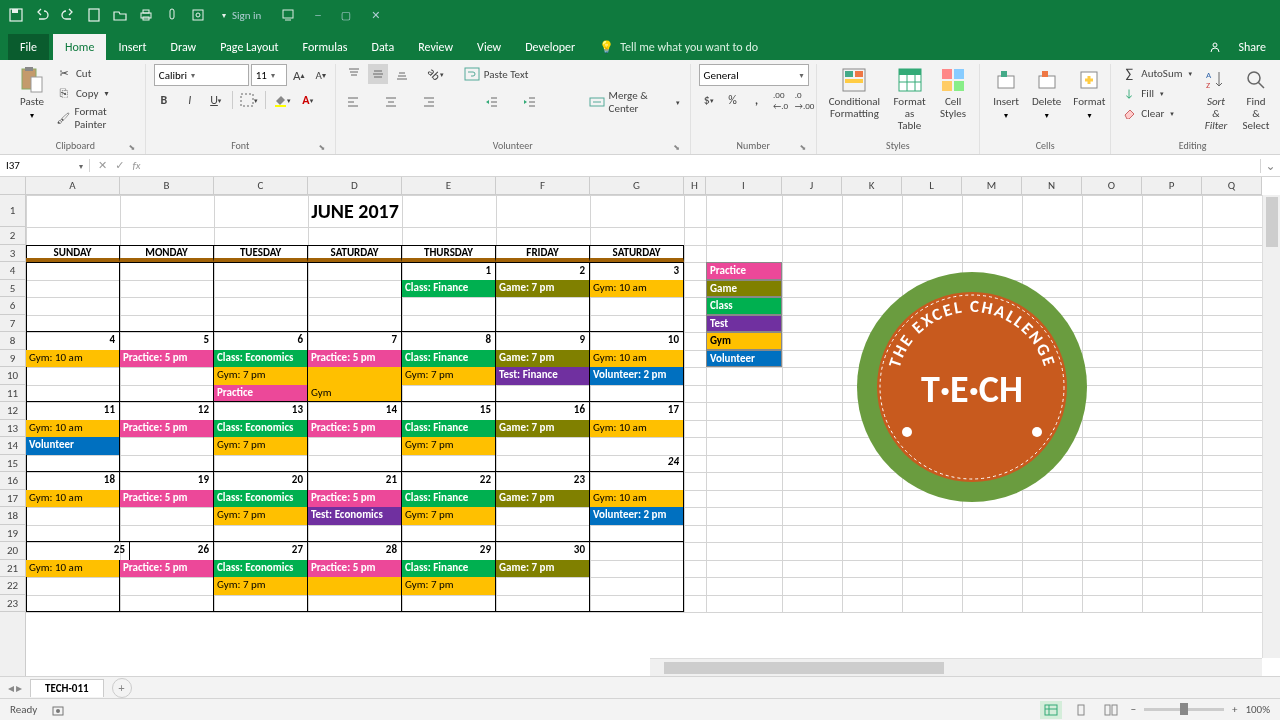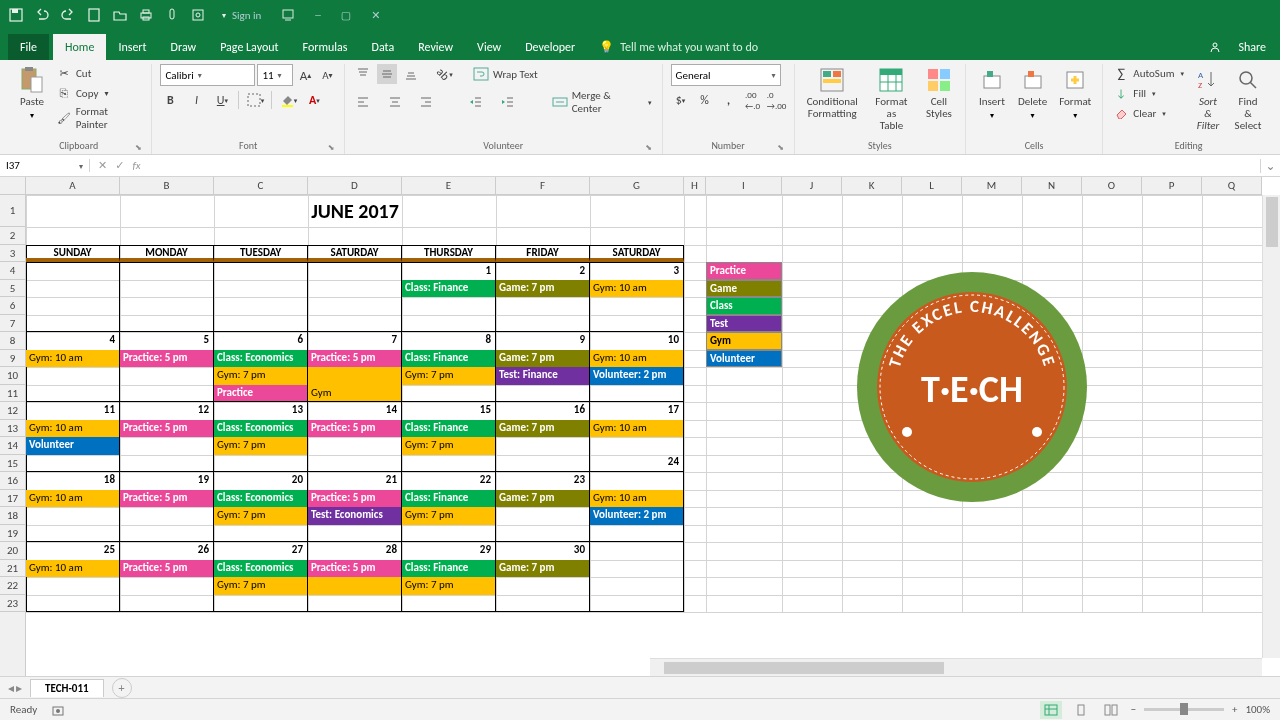--- a/index.html
+++ b/index.html
@@ -275,24 +275,24 @@
             <span style="font-size:7px;">▾</span>
           </div>
         <div style="width:8px;"></div>
         <div class="sbtn">
             <span class="ico">
               <svg width="16" height="14">
                 <rect x="1" y="1" width="14" height="12" fill="none" stroke="#5a9"></rect>
                 <path d="M4 5h5a2 2 0 0 1 0 4H7" fill="none" stroke="#5a9"></path>
               </svg>
             </span>
-            <span>Wrap Text</span>
-          </div>
-      </div>
-      <div class="fontrow" style="gap:12px;">
+            <span>Paste Text</span>
+          </div>
+      </div>
+      <div class="fontrow" style="gap:20px;">
         <div class="iconbtn">
             <svg width="14" height="14">
               <g stroke="#666">
                 <line x1="2" y1="3" x2="12" y2="3"></line>
                 <line x1="2" y1="7" x2="8" y2="7"></line>
                 <line x1="2" y1="11" x2="12" y2="11"></line>
               </g>
             </svg>
           </div>
         <div class="iconbtn">
@@ -695,21 +695,21 @@
         <div class="cell " style="left: 282px; top: 259.5px; width: 94px; height: 17.5px; border-right: 1px solid rgb(0, 0, 0); border-bottom: 1px solid rgb(0, 0, 0);"></div>
         <div class="cell " style="left: 376px; top: 259.5px; width: 94px; height: 17.5px; border-right: 1px solid rgb(0, 0, 0); border-bottom: 1px solid rgb(0, 0, 0);"></div>
         <div class="cell " style="left: 470px; top: 259.5px; width: 94px; height: 17.5px; border-right: 1px solid rgb(0, 0, 0); border-bottom: 1px solid rgb(0, 0, 0);"></div>
         <div class="cell " style="left: 564px; top: 259.5px; width: 94px; height: 17.5px; border-right: 1px solid rgb(0, 0, 0); border-bottom: 1px solid rgb(0, 0, 0);"></div>
         <div class="cell daynum" style="left: 0px; top: 277px; width: 94px; height: 17.5px; border-right: 1px solid rgb(0, 0, 0);">18</div>
         <div class="cell daynum" style="left: 94px; top: 277px; width: 94px; height: 17.5px; border-right: 1px solid rgb(0, 0, 0);">19</div>
         <div class="cell daynum" style="left: 188px; top: 277px; width: 94px; height: 17.5px; border-right: 1px solid rgb(0, 0, 0);">20</div>
         <div class="cell daynum" style="left: 282px; top: 277px; width: 94px; height: 17.5px; border-right: 1px solid rgb(0, 0, 0);">21</div>
         <div class="cell daynum" style="left: 376px; top: 277px; width: 94px; height: 17.5px; border-right: 1px solid rgb(0, 0, 0);">22</div>
         <div class="cell daynum" style="left: 470px; top: 277px; width: 94px; height: 17.5px; border-right: 1px solid rgb(0, 0, 0);">23</div>
-        <div class="cell daynum" style="left: 564px; top: 259px; width: 94px; height: 21px; border-right: 1px solid rgb(0, 0, 0);">24</div>
+        <div class="cell daynum" style="left: 564px; top: 259px; width: 94px; height: 21px; border-right: 1px solid rgb(0, 0, 0); font-style: italic;">24</div>
         <div class="cell amber" style="left: 0px; top: 294.5px; width: 94px; height: 17.5px; border-right: 1px solid rgb(0, 0, 0); font-weight: normal;">Gym: 10 am</div>
         <div class="cell red" style="left: 94px; top: 294.5px; width: 94px; height: 17.5px; border-right: 1px solid rgb(0, 0, 0); font-weight: bold;">Practice: 5 pm</div>
         <div class="cell green" style="left: 188px; top: 294.5px; width: 94px; height: 17.5px; border-right: 1px solid rgb(0, 0, 0); font-weight: bold;">Class: Economics</div>
         <div class="cell red" style="left: 282px; top: 294.5px; width: 94px; height: 17.5px; border-right: 1px solid rgb(0, 0, 0); font-weight: bold;">Practice: 5 pm</div>
         <div class="cell green" style="left: 376px; top: 294.5px; width: 94px; height: 17.5px; border-right: 1px solid rgb(0, 0, 0); font-weight: bold;">Class: Finance</div>
         <div class="cell olive" style="left: 470px; top: 294.5px; width: 94px; height: 17.5px; border-right: 1px solid rgb(0, 0, 0); font-weight: bold;">Game: 7 pm</div>
         <div class="cell amber" style="left: 564px; top: 294.5px; width: 94px; height: 17.5px; border-right: 1px solid rgb(0, 0, 0); font-weight: normal;">Gym: 10 am</div>
         <div class="cell " style="left: 0px; top: 312px; width: 94px; height: 17.5px; border-right: 1px solid rgb(0, 0, 0);"></div>
         <div class="cell " style="left: 94px; top: 312px; width: 94px; height: 17.5px; border-right: 1px solid rgb(0, 0, 0);"></div>
         <div class="cell amber" style="left: 188px; top: 312px; width: 94px; height: 17.5px; border-right: 1px solid rgb(0, 0, 0); font-weight: normal;">Gym: 7 pm</div>
@@ -717,21 +717,21 @@
         <div class="cell amber" style="left: 376px; top: 312px; width: 94px; height: 17.5px; border-right: 1px solid rgb(0, 0, 0); font-weight: normal;">Gym: 7 pm</div>
         <div class="cell " style="left: 470px; top: 312px; width: 94px; height: 17.5px; border-right: 1px solid rgb(0, 0, 0);"></div>
         <div class="cell blue" style="left: 564px; top: 312px; width: 94px; height: 17.5px; border-right: 1px solid rgb(0, 0, 0); font-weight: bold;">Volunteer: 2 pm</div>
         <div class="cell " style="left: 0px; top: 329.5px; width: 94px; height: 17.5px; border-right: 1px solid rgb(0, 0, 0); border-bottom: 1px solid rgb(0, 0, 0);"></div>
         <div class="cell " style="left: 94px; top: 329.5px; width: 94px; height: 17.5px; border-right: 1px solid rgb(0, 0, 0); border-bottom: 1px solid rgb(0, 0, 0);"></div>
         <div class="cell " style="left: 188px; top: 329.5px; width: 94px; height: 17.5px; border-right: 1px solid rgb(0, 0, 0); border-bottom: 1px solid rgb(0, 0, 0);"></div>
         <div class="cell " style="left: 282px; top: 329.5px; width: 94px; height: 17.5px; border-right: 1px solid rgb(0, 0, 0); border-bottom: 1px solid rgb(0, 0, 0);"></div>
         <div class="cell " style="left: 376px; top: 329.5px; width: 94px; height: 17.5px; border-right: 1px solid rgb(0, 0, 0); border-bottom: 1px solid rgb(0, 0, 0);"></div>
         <div class="cell " style="left: 470px; top: 329.5px; width: 94px; height: 17.5px; border-right: 1px solid rgb(0, 0, 0); border-bottom: 1px solid rgb(0, 0, 0);"></div>
         <div class="cell " style="left: 564px; top: 329.5px; width: 94px; height: 17.5px; border-right: 1px solid rgb(0, 0, 0); border-bottom: 1px solid rgb(0, 0, 0);"></div>
-        <div class="cell daynum" style="left: 0px; top: 347px; width: 94px; height: 17.5px; border-right: 1px solid rgb(0, 0, 0);">25</div>
+        <div class="cell daynum" style="left: 0px; top: 347px; width: 104px; height: 17.5px; border-right: 1px solid rgb(0, 0, 0);">25</div>
         <div class="cell daynum" style="left: 94px; top: 347px; width: 94px; height: 17.5px; border-right: 1px solid rgb(0, 0, 0);">26</div>
         <div class="cell daynum" style="left: 188px; top: 347px; width: 94px; height: 32px; border-right: 1px solid rgb(0, 0, 0);">27</div>
         <div class="cell daynum" style="left: 282px; top: 347px; width: 94px; height: 17.5px; border-right: 1px solid rgb(0, 0, 0);">28</div>
         <div class="cell daynum" style="left: 376px; top: 347px; width: 94px; height: 17.5px; border-right: 1px solid rgb(0, 0, 0);">29</div>
         <div class="cell daynum" style="left: 470px; top: 347px; width: 94px; height: 17.5px; border-right: 1px solid rgb(0, 0, 0);">30</div>
         <div class="cell daynum" style="left: 564px; top: 347px; width: 94px; height: 17.5px; border-right: 1px solid rgb(0, 0, 0);"></div>
         <div class="cell amber" style="left: 0px; top: 364.5px; width: 94px; height: 17.5px; border-right: 1px solid rgb(0, 0, 0); font-weight: normal;">Gym: 10 am</div>
         <div class="cell red" style="left: 94px; top: 364.5px; width: 94px; height: 17.5px; border-right: 1px solid rgb(0, 0, 0); font-weight: bold;">Practice: 5 pm</div>
         <div class="cell green" style="left: 188px; top: 364.5px; width: 94px; height: 17.5px; border-right: 1px solid rgb(0, 0, 0); font-weight: bold;">Class: Economics</div>
         <div class="cell red" style="left: 282px; top: 364.5px; width: 94px; height: 17.5px; border-right: 1px solid rgb(0, 0, 0); font-weight: bold;">Practice: 5 pm</div>

